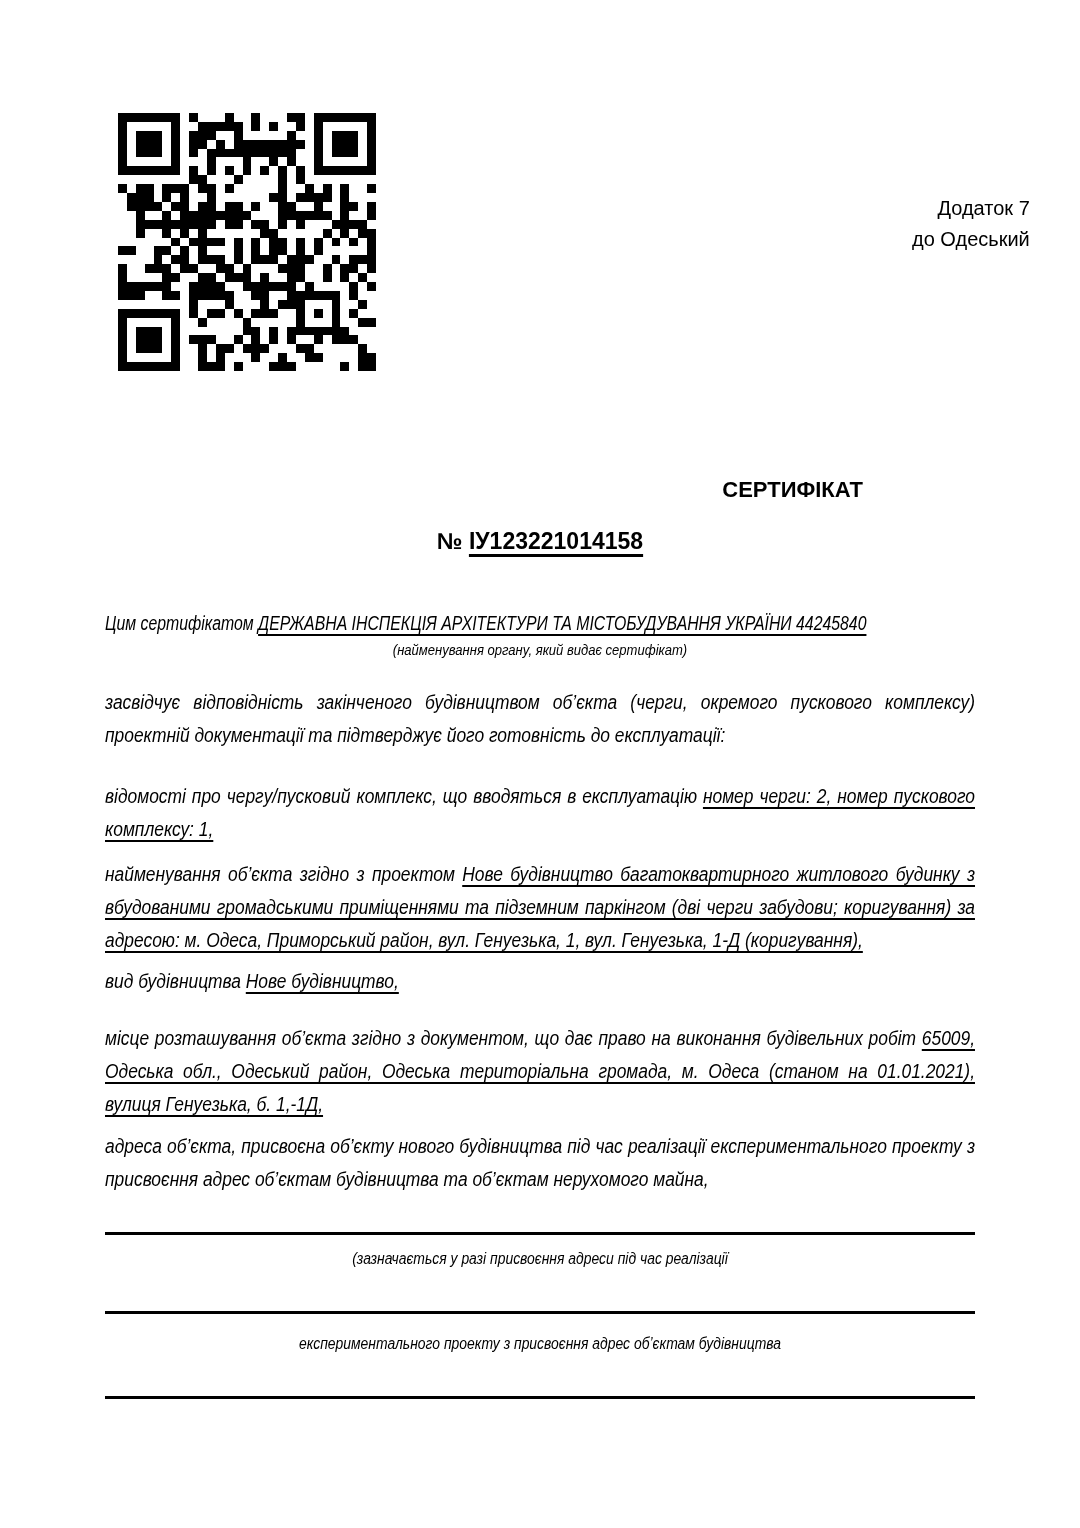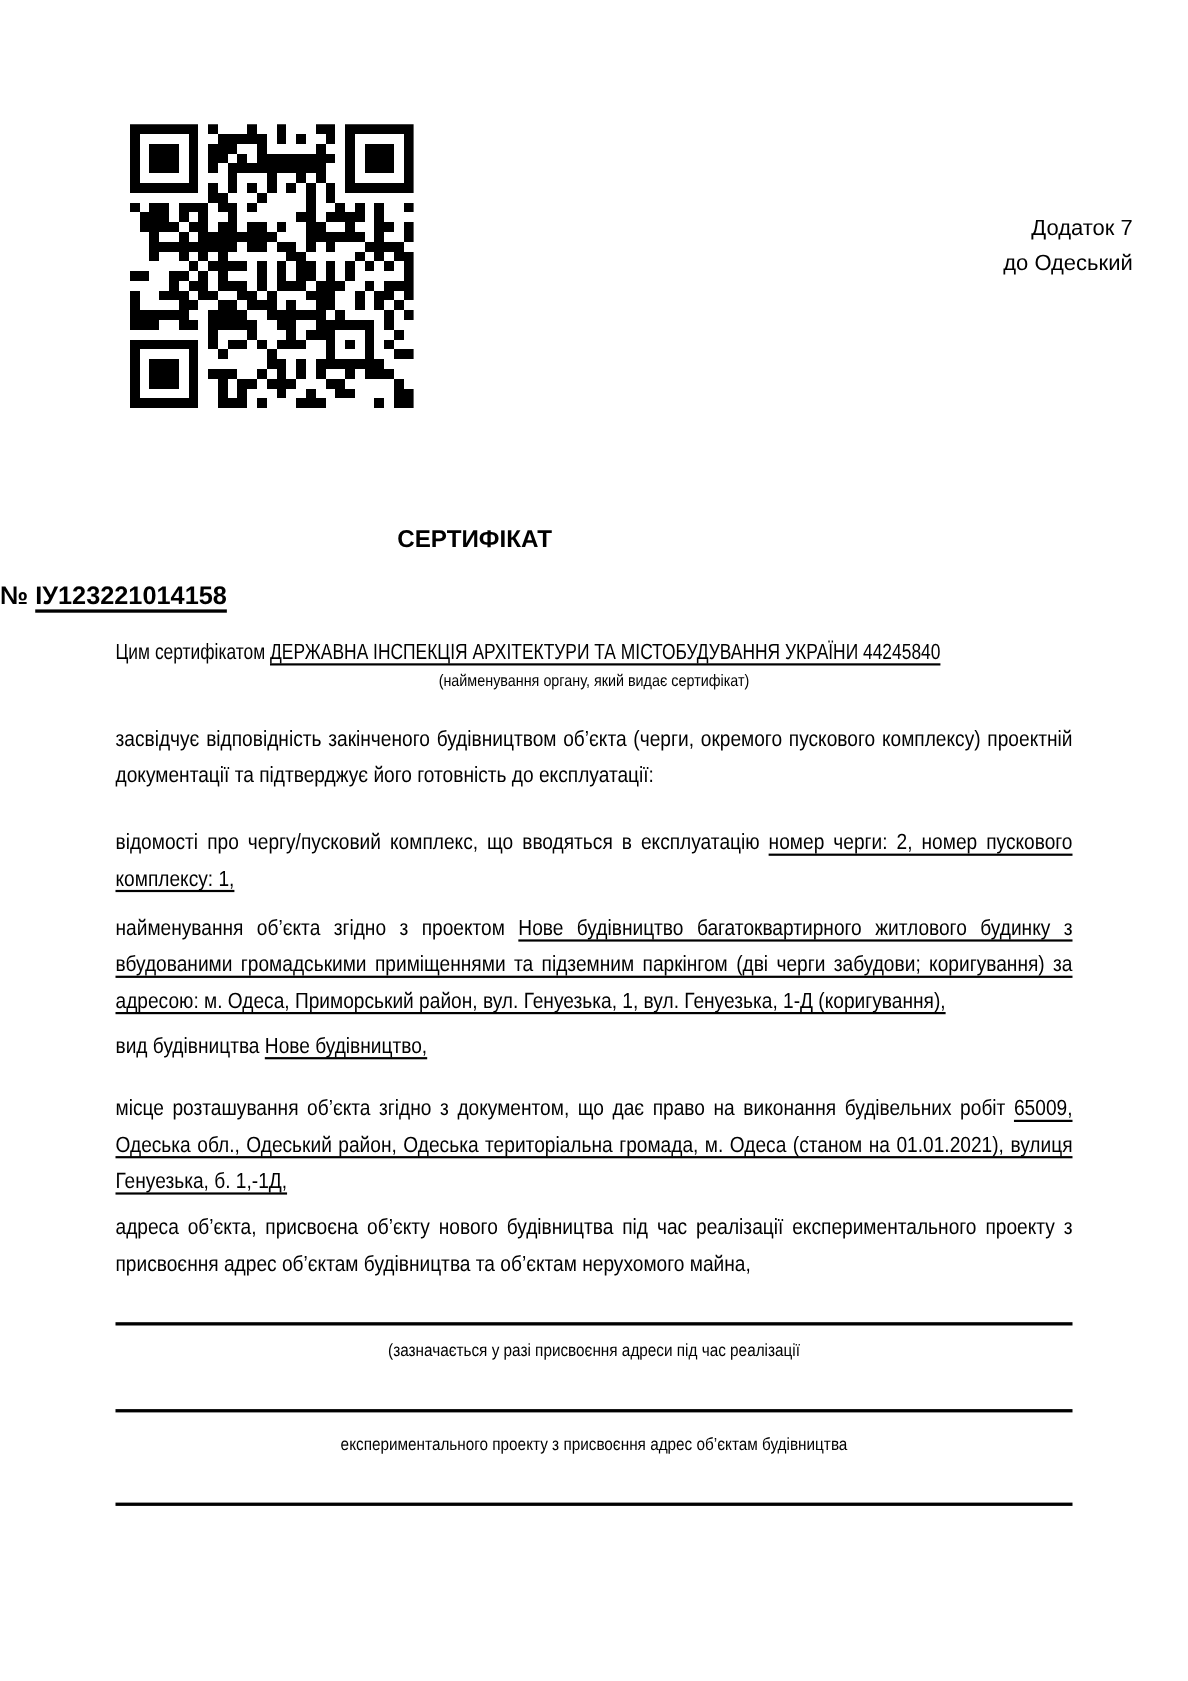--- a/index.html
+++ b/index.html
@@ -29,33 +29,35 @@
     left: 876px; top: 193px;
     font-size: 20px; line-height: 31px;
     text-align: right;
     white-space: nowrap;
     margin-left: 36px;
   }
   
   .title {
     position: absolute;
     left: 0; top: 477px; width: 863px;
-    text-align: center;
+    text-align: right;
     font-size: 22px; font-weight: bold;
   }
   .number {
     position: absolute;
     left: 0; top: 528px; width: 1080px;
+    text-align: center;
     font-size: 23px; font-weight: bold;
   }
   
   .body {
     position: absolute;
-    left: 105px; top: 577px;
+    left: 105px; top: 607px;
     width: 870px;
+    font-style: italic;
   }
   .para {
     margin: 0;
     font-size: 20px;
     line-height: 33px;
     text-align: justify;
   }
   
   .cond   { width: 1000px; transform: scaleX(0.87);  transform-origin: 0 0; }
   .cond-x { width: 1100px; transform: scaleX(0.791); transform-origin: 0 0; }

